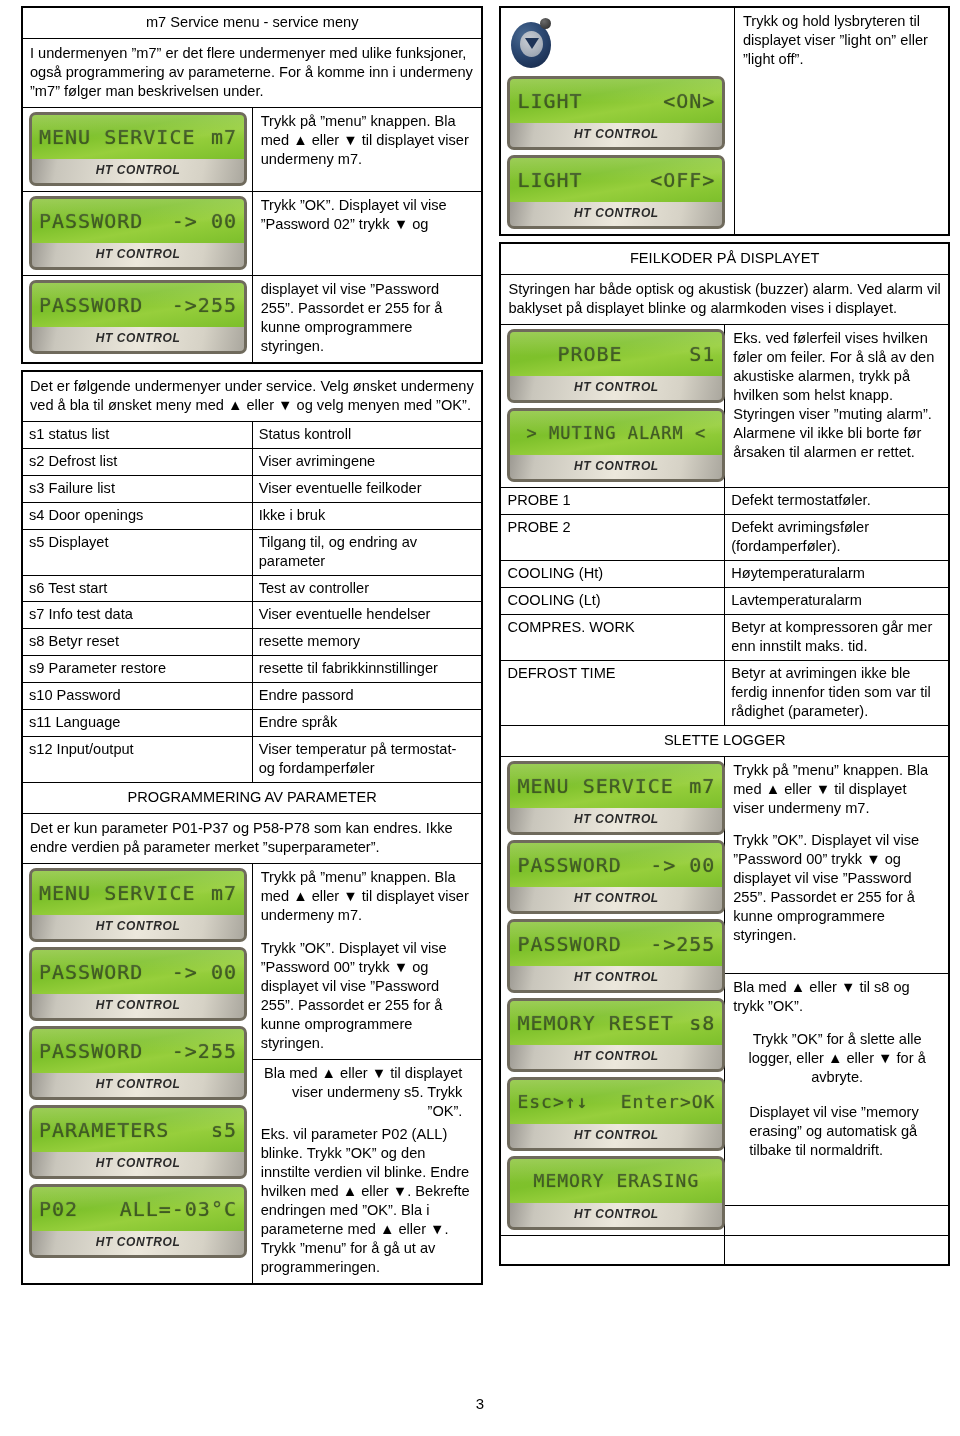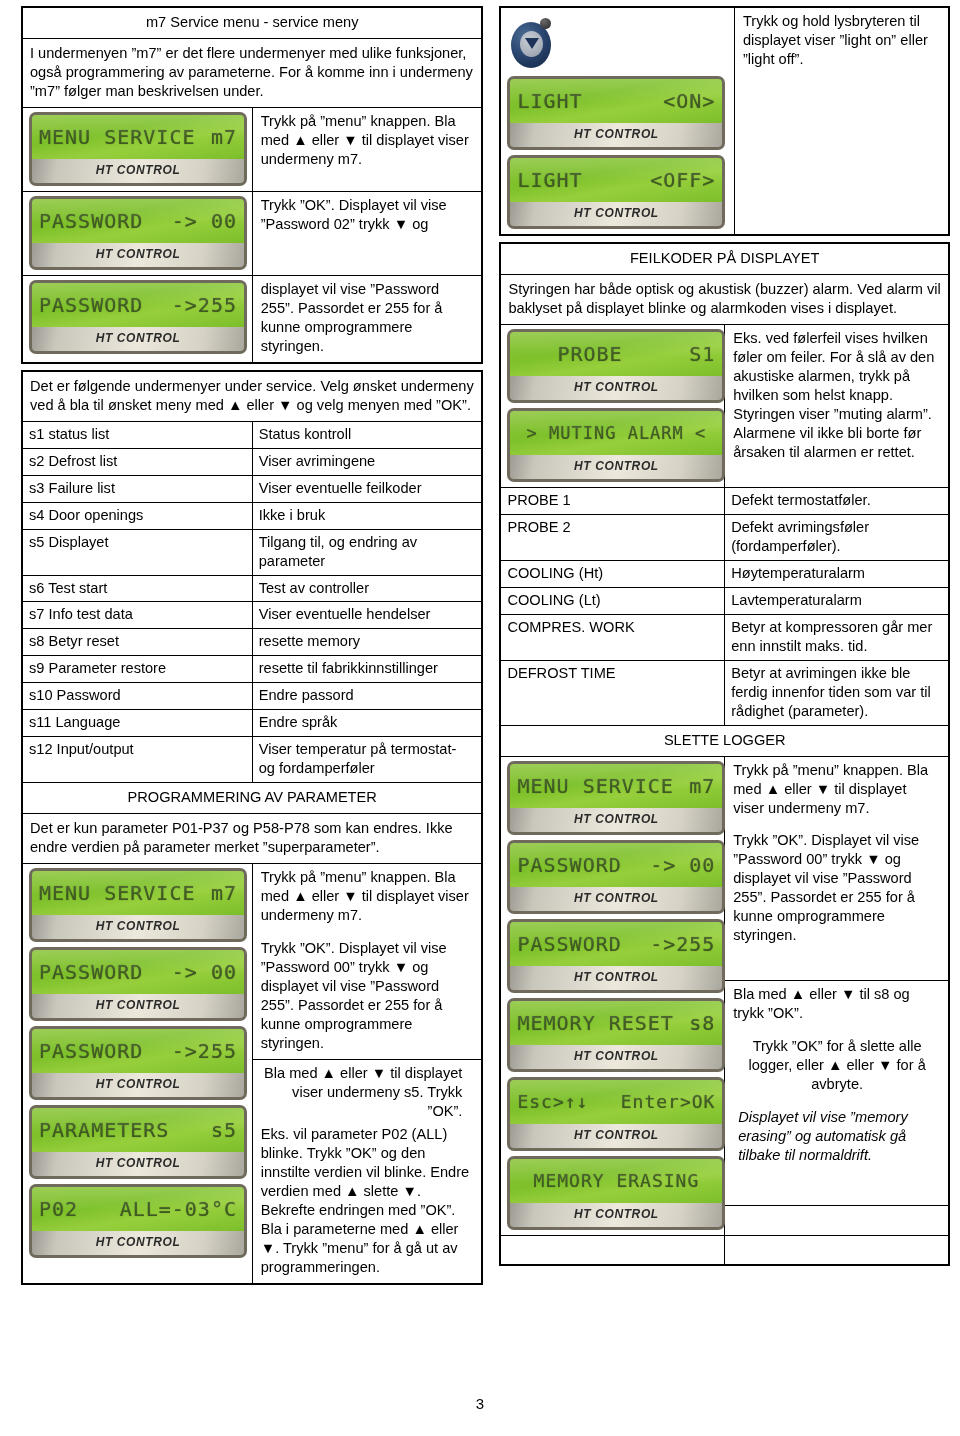--- a/index.html
+++ b/index.html
@@ -319,21 +319,21 @@
           </div>
         </td>
         <td class="cell-txt outer-r">
           <p style="margin:0 0 14px 0;"><span>Trykk på </span><span class="b">”menu”</span><span> knappen. Bla med ▲ eller ▼ til displayet viser undermeny m7.</span></p>
           <p style="margin:0;"><span>Trykk </span><span class="b">”OK”</span><span>. Displayet vil vise ”Password 00” trykk ▼ og displayet vil vise ”Password 255”. Passordet er </span><span class="b">255</span><span> for å kunne omprogrammere styringen.</span></p>
         </td>
       </tr>
       <tr>
         <td class="cell-txt outer-r">
           <p style="margin:0 12px 4px 0;text-align:right;"><span>Bla med ▲ eller ▼ til displayet viser undermeny s5. Trykk </span><span class="b">”OK”</span><span>.</span></p>
-          <p style="margin:0;"><span>Eks. vil parameter P02 (ALL) blinke. Trykk </span><span class="b">”OK”</span><span> og den innstilte verdien vil blinke. Endre verdien med ▲ slette ▼. Bekrefte endringen med </span><span class="b">”OK”</span><span>. Bla i parameterne med ▲ eller ▼. Trykk </span><span class="b">”menu”</span><span> for å gå ut av programmeringen.</span></p>
+          <p style="margin:0;"><span>Eks. vil parameter P02 (ALL) blinke. Trykk </span><span class="b">”OK”</span><span> og den innstilte verdien vil blinke. Endre hvilken med ▲ eller ▼. Bekrefte endringen med </span><span class="b">”OK”</span><span>. Bla i parameterne med ▲ eller ▼. Trykk </span><span class="b">”menu”</span><span> for å gå ut av programmeringen.</span></p>
         </td>
       </tr>
     </tbody>
         </table>
 
   </div>
 
   <div class="col-right">
 
     <table class="tbl">
@@ -457,21 +457,21 @@
         </td>
         <td class="cell-txt outer-r">
           <p style="margin:0 0 14px 0;"><span>Trykk på </span><span class="b">”menu”</span><span> knappen. Bla med ▲ eller ▼ til displayet viser undermeny m7.</span></p>
           <p style="margin:0;"><span>Trykk </span><span class="b">”OK”</span><span>. Displayet vil vise ”Password 00” trykk ▼ og displayet vil vise ”Password 255”. Passordet er </span><span class="b">255</span><span> for å kunne omprogrammere styringen.</span></p>
         </td>
       </tr>
       <tr>
         <td class="cell-txt outer-r">
           <p style="margin:0 0 14px 0;"><span>Bla med ▲ eller ▼ til s8 og trykk </span><span class="b">”OK”</span><span>.</span></p>
           <p style="margin:0 0 14px 0;text-align:center;">Trykk ”OK” for å slette alle logger, eller ▲ eller ▼ for å avbryte.</p>
-          <p style="margin:5px;font-style:italic;">Displayet vil vise ”memory erasing” og automatisk gå tilbake til normaldrift.</p>
+          <p style="margin:16px;">Displayet vil vise ”memory erasing” og automatisk gå tilbake til normaldrift.</p>
         </td>
       </tr>
       <tr class="spacer-row">
         <td class="outer-r"></td>
       </tr>
       <tr class="spacer-row">
         <td class="outer-l"></td>
         <td class="outer-r"></td>
       </tr>
     </tbody>

